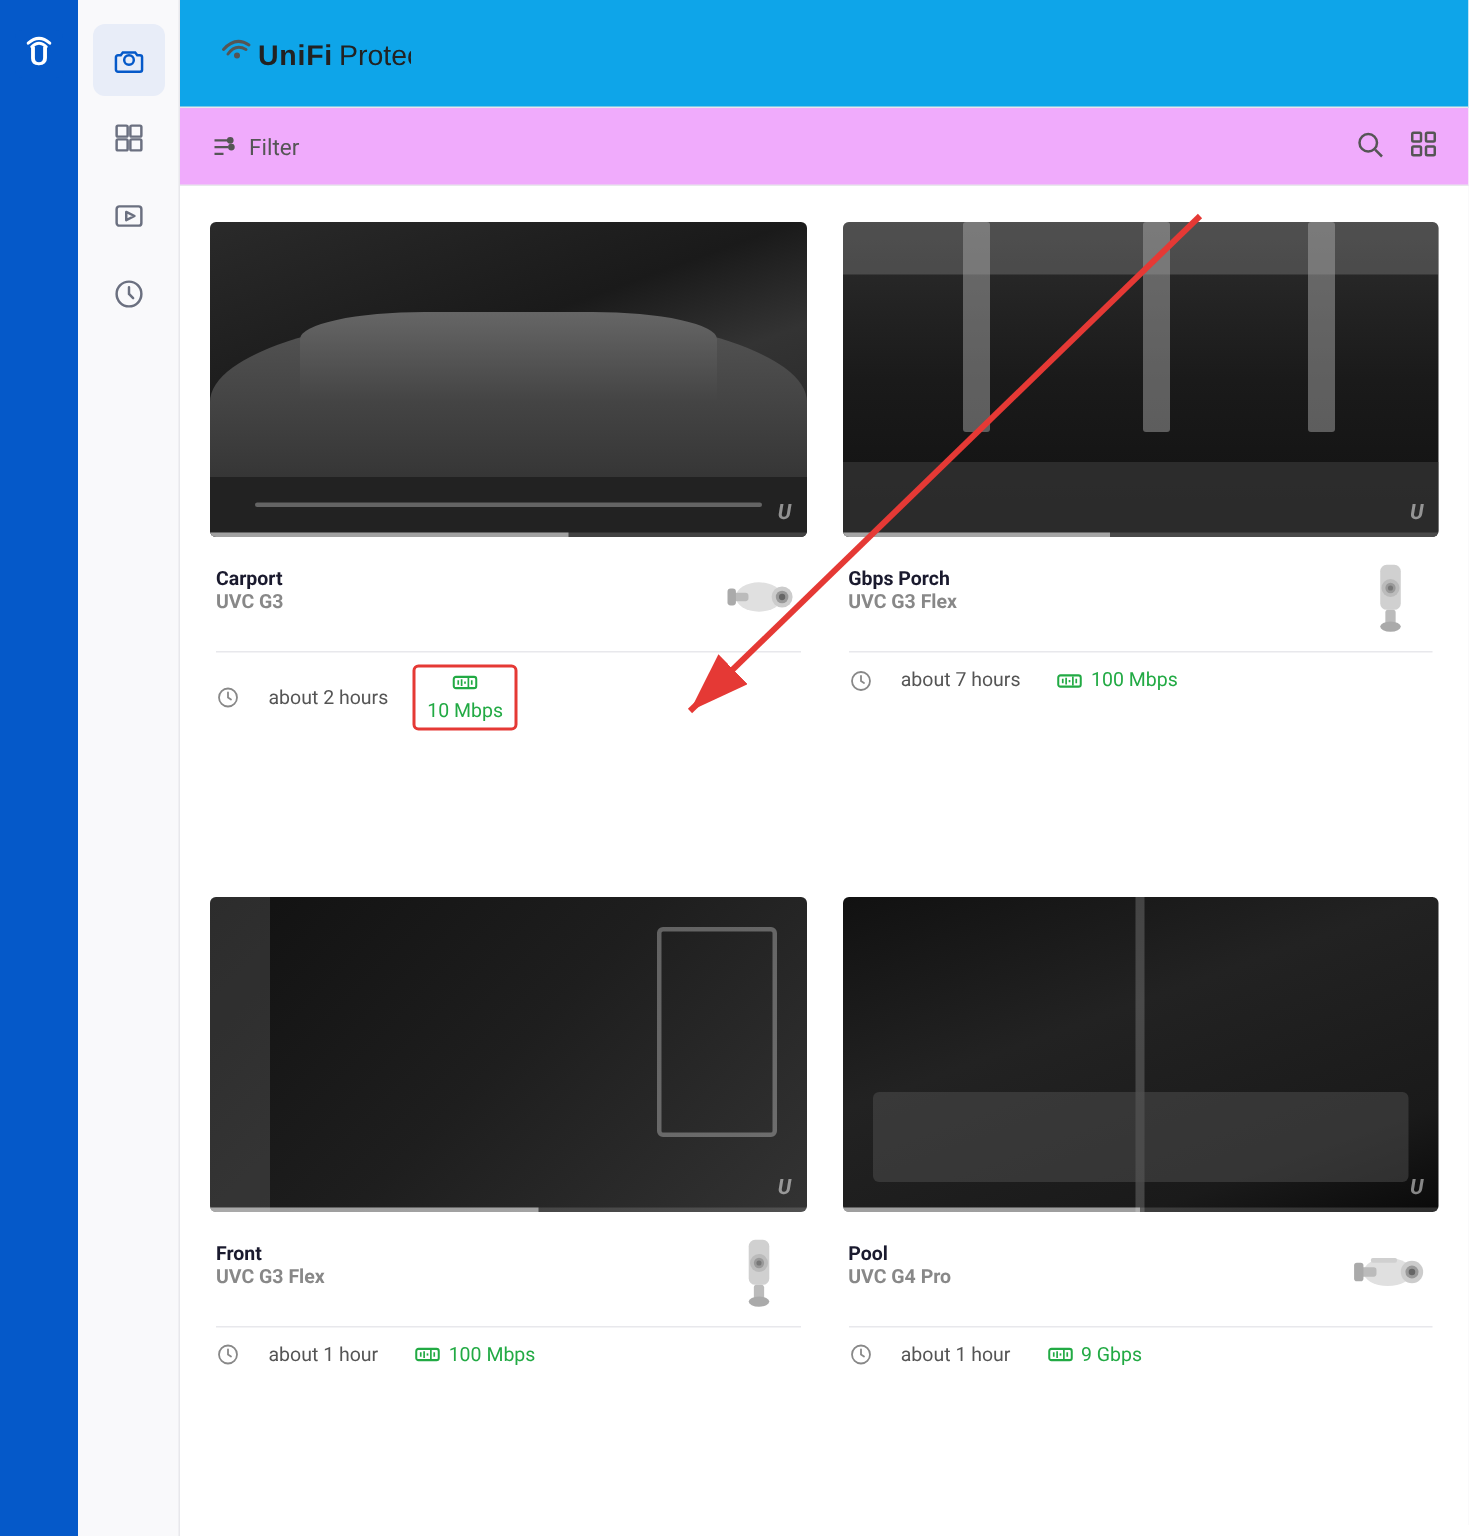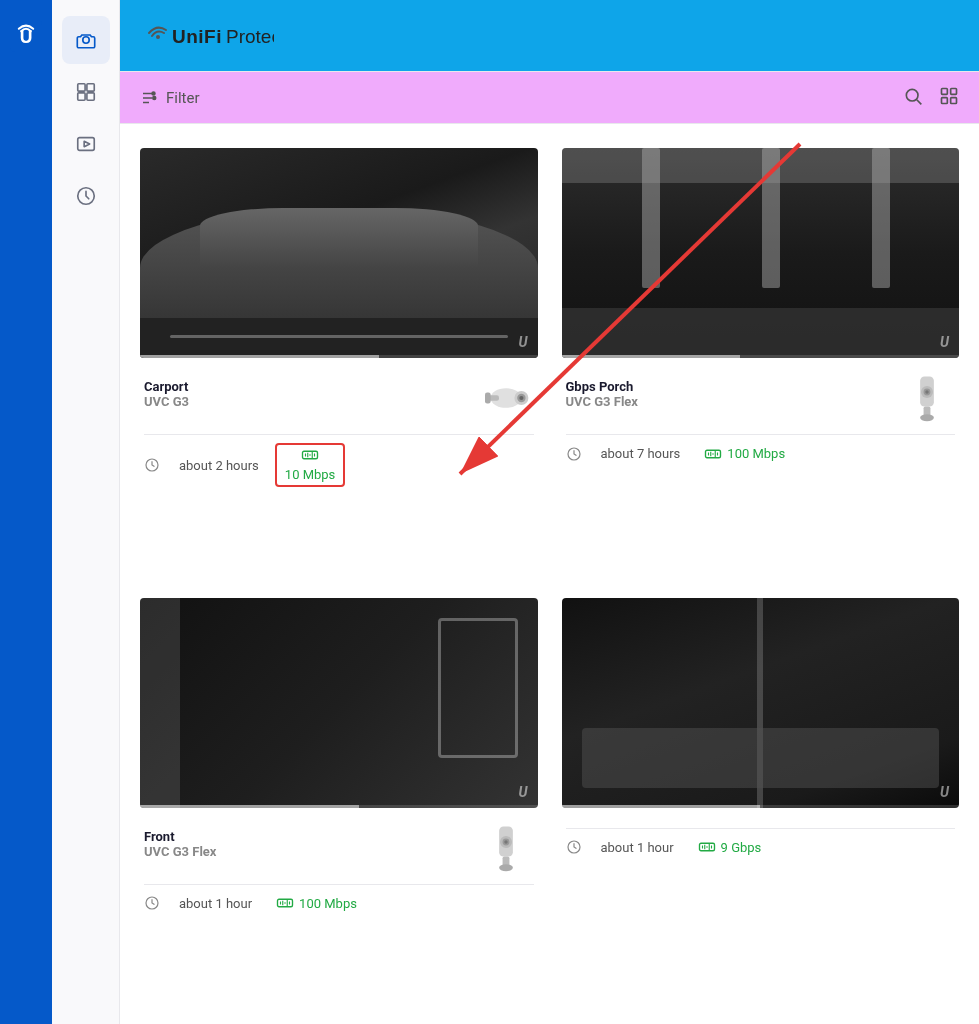--- a/index.html
+++ b/index.html
@@ -567,20 +567,41 @@
 
         <div style="position:absolute;top:0;left:50%;width:6px;height:100%;background:rgba(150,150,150,0.35);transform:translateX(-50%);"></div>
 
         <div style="position:absolute;bottom:20px;left:20px;right:20px;height:60px;background:rgba(80,80,80,0.5);border-radius:4px;"></div>
         <div class="thumb-progress">
           <div class="thumb-progress-bar" style="width:50%;"></div>
         </div>
         <div class="thumb-watermark">U</div>
       </div>
       <div class="camera-info">
+        <div class="camera-header-row">
+          <div>
+            <div class="camera-name">Pool</div>
+            <div class="camera-model">UVC G4 Pro</div>
+          </div>
+
+          <div class="cam-icon">
+            <svg width="70" height="50" viewBox="0 0 90 60">
+
+              <ellipse cx="42" cy="30" rx="26" ry="15" fill="#e0e0e0"></ellipse>
+              <circle cx="68" cy="30" r="12" fill="#ccc"></circle>
+              <circle cx="68" cy="30" r="7" fill="#999"></circle>
+              <circle cx="68" cy="30" r="3.5" fill="#666"></circle>
+
+              <rect x="12" y="25" width="18" height="10" rx="3" fill="#bbb"></rect>
+              <rect x="6" y="20" width="10" height="20" rx="3" fill="#aaa"></rect>
+
+              <rect x="24" y="15" width="28" height="5" rx="2" fill="#d0d0d0"></rect>
+            </svg>
+          </div>
+        </div>
         <div class="camera-divider"></div>
         <div class="camera-stats">
           <div class="stat-item">
             <svg viewBox="0 0 24 24">
               <circle cx="12" cy="12" r="9" stroke="#888" stroke-width="1.8" fill="none"></circle>
               <path d="M12 7v5l3 2" stroke="#888" stroke-width="1.8" fill="none" stroke-linecap="round"></path>
             </svg>
             <span>about 1 hour</span>
           </div>
           <div class="stat-bandwidth">

